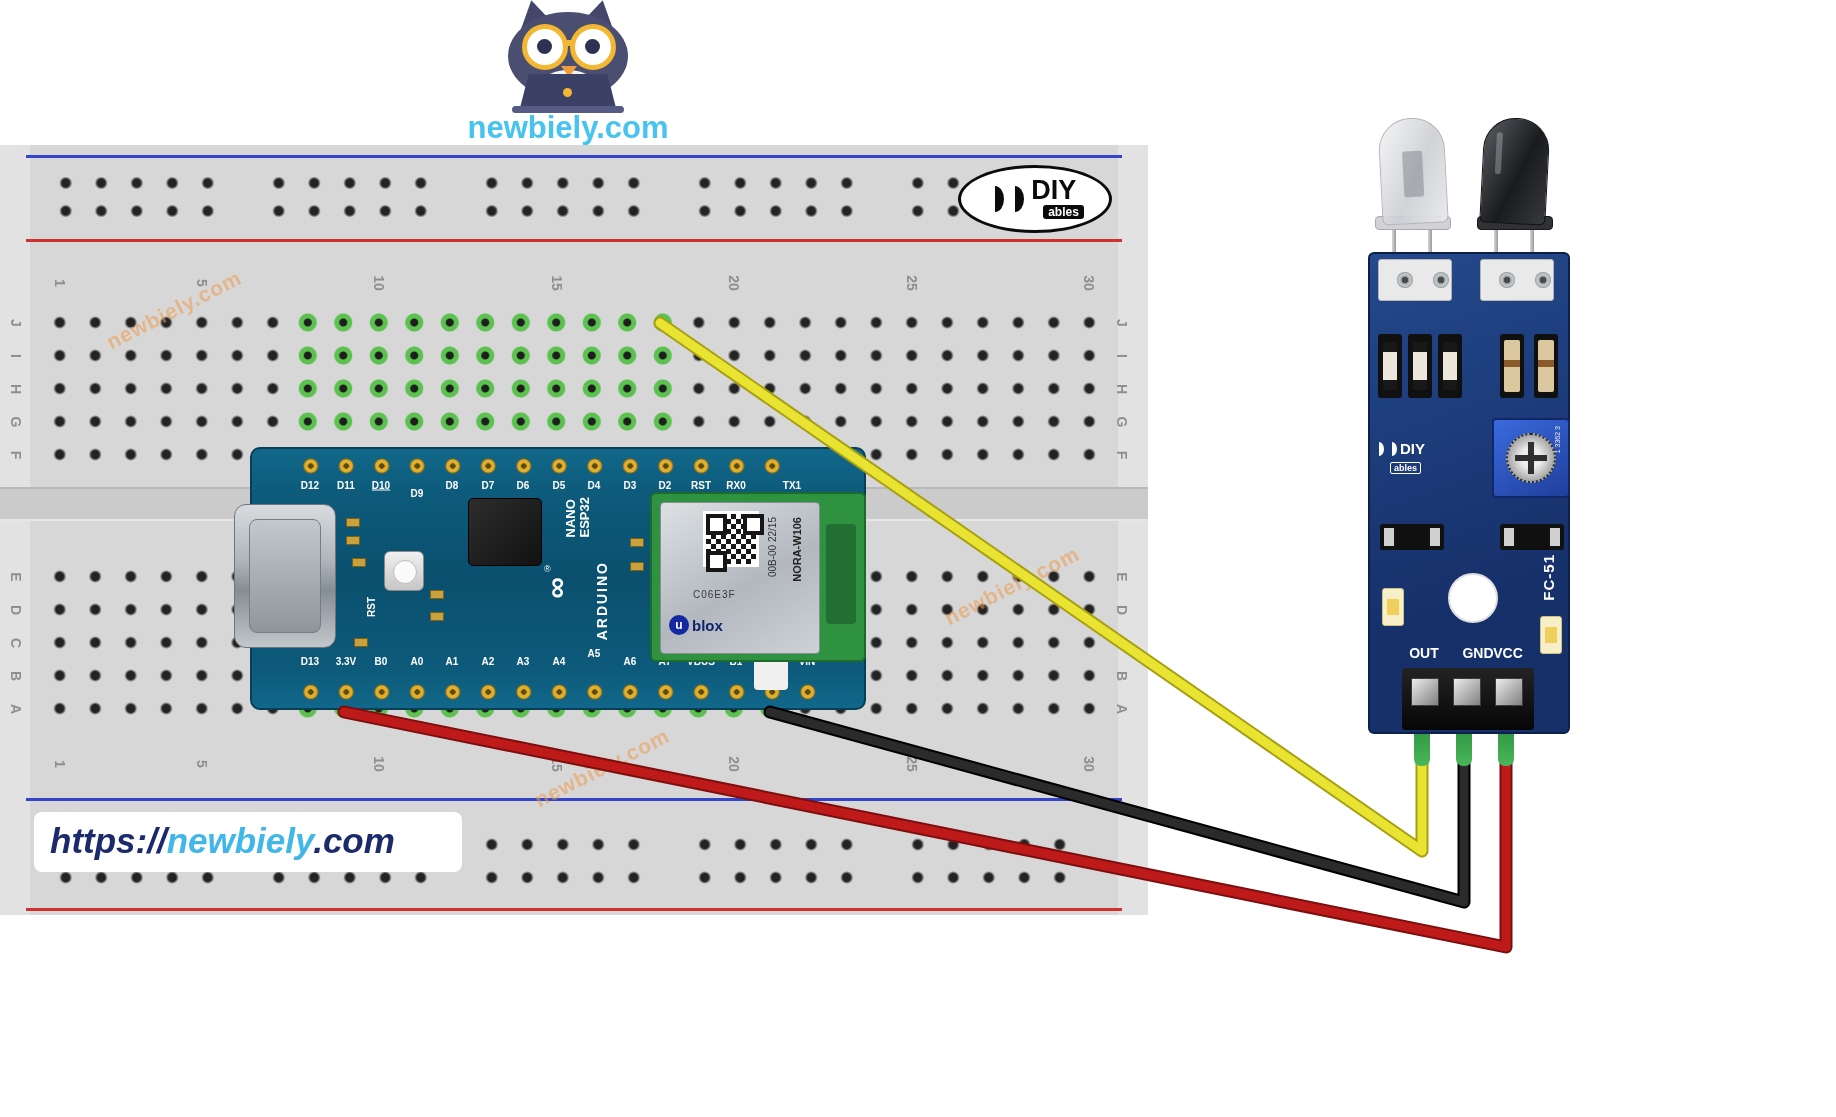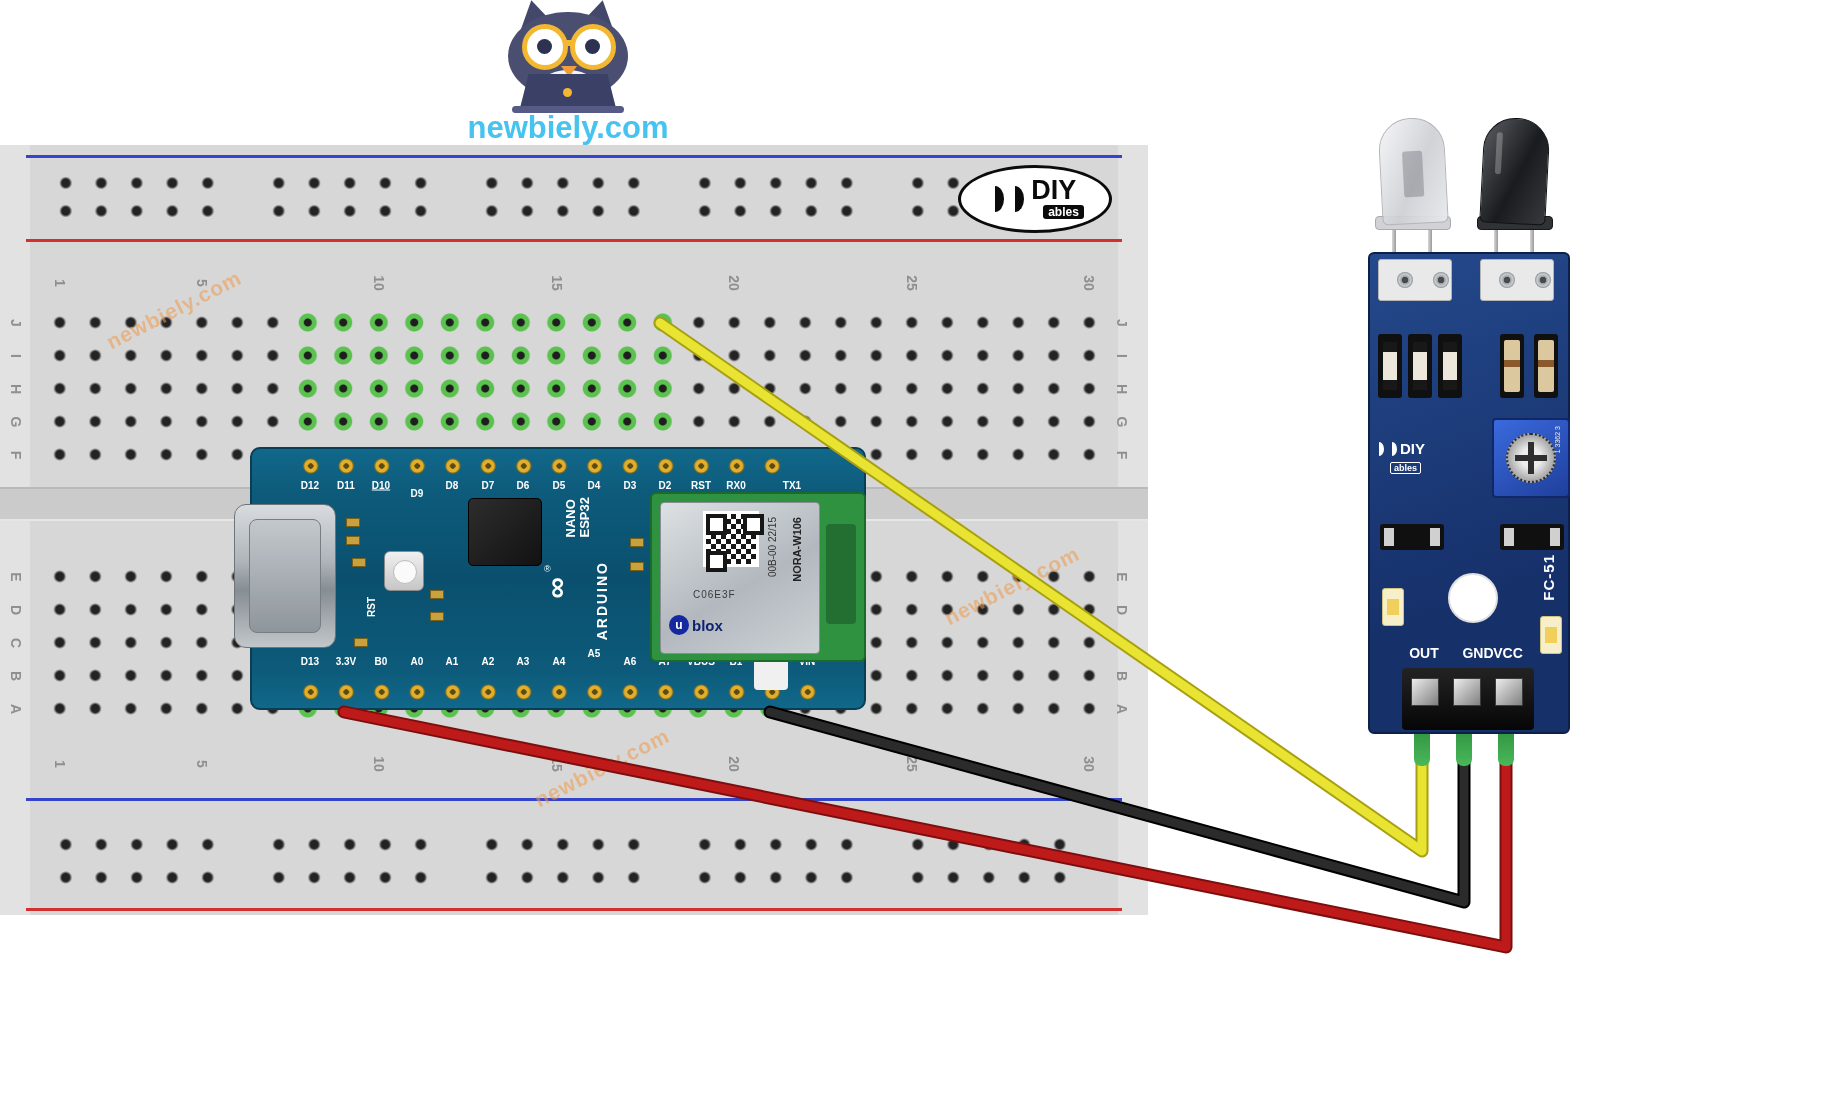--- a/index.html
+++ b/index.html
@@ -340,14 +340,19 @@
     <div class="abs" style="left:70px;top:24px;width:36px;height:36px;background:#fff;border:5px solid #f3b731;border-radius:50%;">
       <div class="abs" style="left:10px;top:10px;width:15px;height:15px;background:#2e3252;border-radius:50%;"></div>
     </div>
     <div class="abs" style="left:61px;top:66px;width:0;height:0;border-left:8px solid transparent;border-right:8px solid transparent;border-top:11px solid #ef9d3b;"></div>
     <div class="abs" style="left:20px;top:74px;width:96px;height:34px;background:#3b4066;clip-path:polygon(9% 0,91% 0,100% 100%,0 100%);"></div>
     <div class="abs" style="left:63px;top:88px;width:9px;height:9px;background:#f3b731;border-radius:50%;"></div>
     <div class="abs" style="left:12px;top:106px;width:112px;height:7px;background:#555b85;border-radius:4px;"></div>
   </div>
   <div class="abs logo-text" style="left:436px;top:110px;width:264px;">newbiely.com</div>
 
+  <div class="abs footer-box" style="left:34px;top:812px;width:428px;height:60px;">
+    <div class="footer-text" style="padding-left:16px;line-height:58px;">
+      <span style="color:#1b2a6b;">https://</span><span style="color:#41b6e8;">newbiely</span><span style="color:#1b2a6b;">.com</span>
+    </div>
+  </div>
 
 </div>
 
 </body></html>

